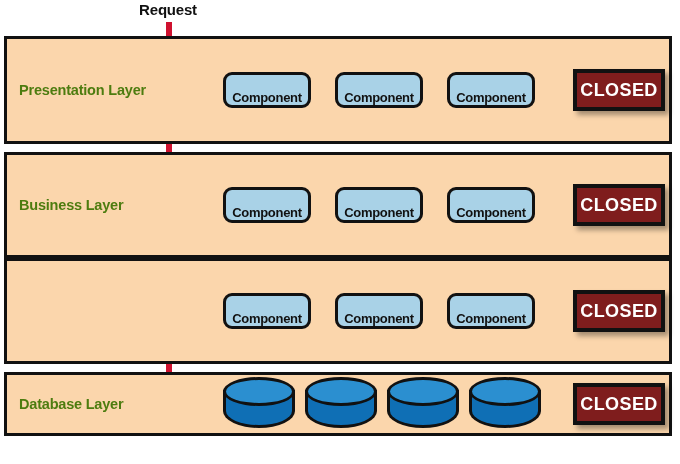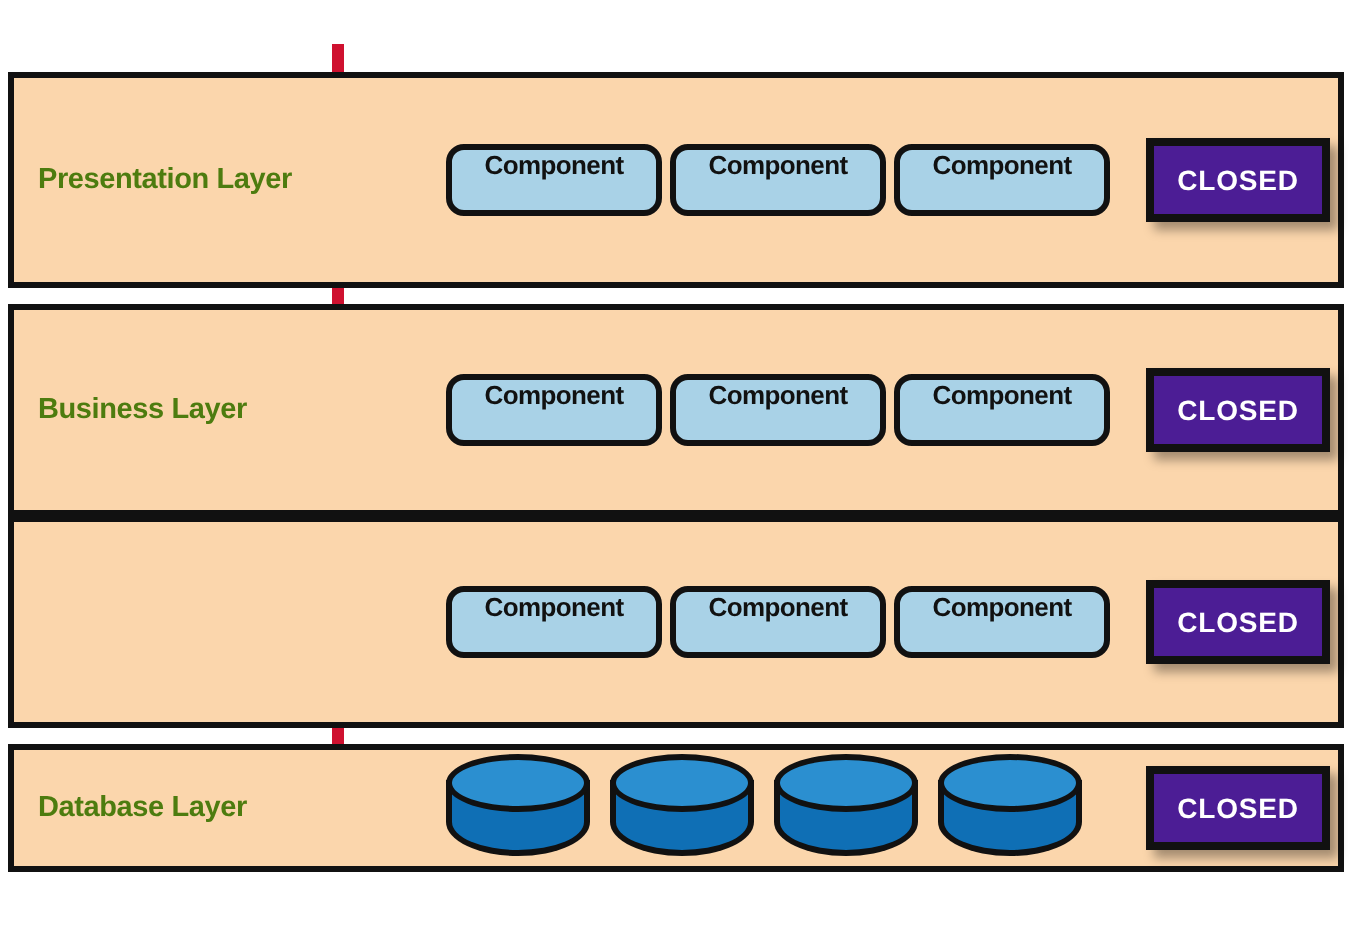--- a/index.html
+++ b/index.html
@@ -75,28 +75,28 @@
     color: #4d7c0f;
     letter-spacing: -0.2px;
     white-space: nowrap;
   }
 
   
   .component {
     position: absolute;
     top: 50%;
     transform: translateY(-50%);
-    width: 108px;
+    width: 88px;
     height: 36px;
     background: #a9d2e7;
     border: 3px solid #111111;
     border-radius: 9px;
     box-sizing: border-box;
     display: flex;
-    align-items: flex-start;
+    align-items: flex-end;
     justify-content: center;
     font-size: 13px;
     font-weight: 600;
     color: #111111;
     letter-spacing: -0.3px;
   }
 
   
   .cylinder {
     position: absolute;
@@ -129,38 +129,39 @@
     box-sizing: border-box;
   }
 
   
   .closed-badge {
     position: absolute;
     top: 50%;
     transform: translateY(-50%);
     width: 92px;
     height: 42px;
-    background: #4c1d95;
+    background: #7f1d1d;
     border: 4px solid #111111;
     box-sizing: border-box;
     display: flex;
     align-items: center;
     justify-content: center;
-    font-size: 14px;
+    font-size: 18px;
     font-weight: 600;
     color: #ffffff;
     letter-spacing: 0.4px;
     box-shadow: 4px 4px 5px rgba(0,0,0,0.35);
   }
 </style>
 </head>
 <body>
 
 <div id="stage">
 
+  <div class="request-label">Request</div>
 
   <div class="arrow" style="top:22px;height:66px;">
     <div class="shaft" style="height:46px;"></div>
     <div class="head" style="top:44px;"></div>
   </div>
 
   <div class="arrow" style="top:118px;height:90px;">
     <div class="shaft" style="height:68px;"></div>
     <div class="head" style="top:66px;"></div>
   </div>

